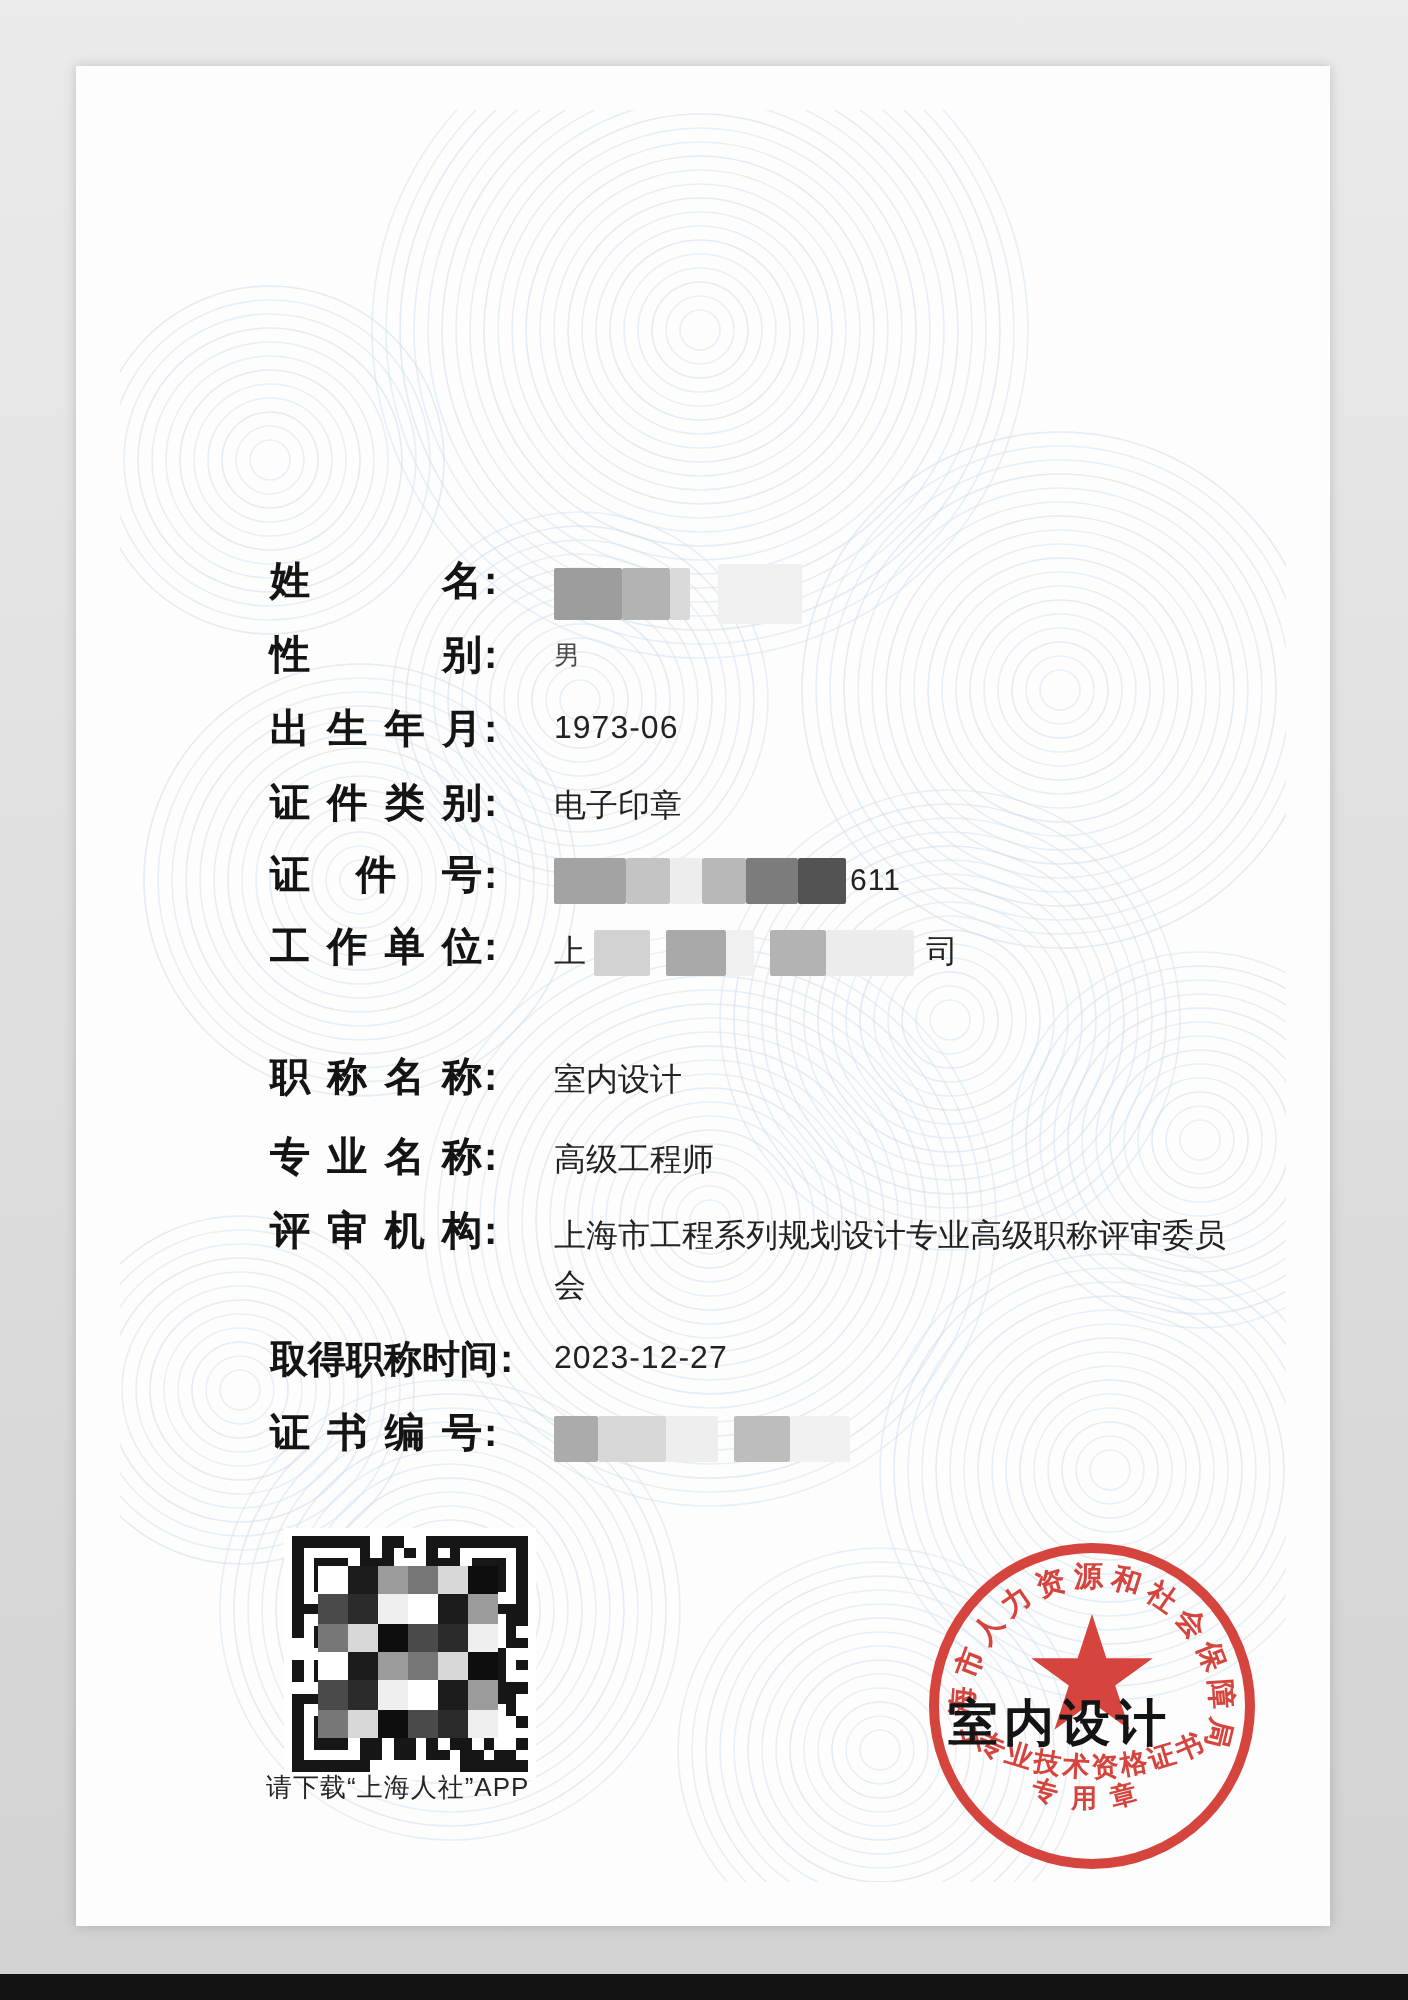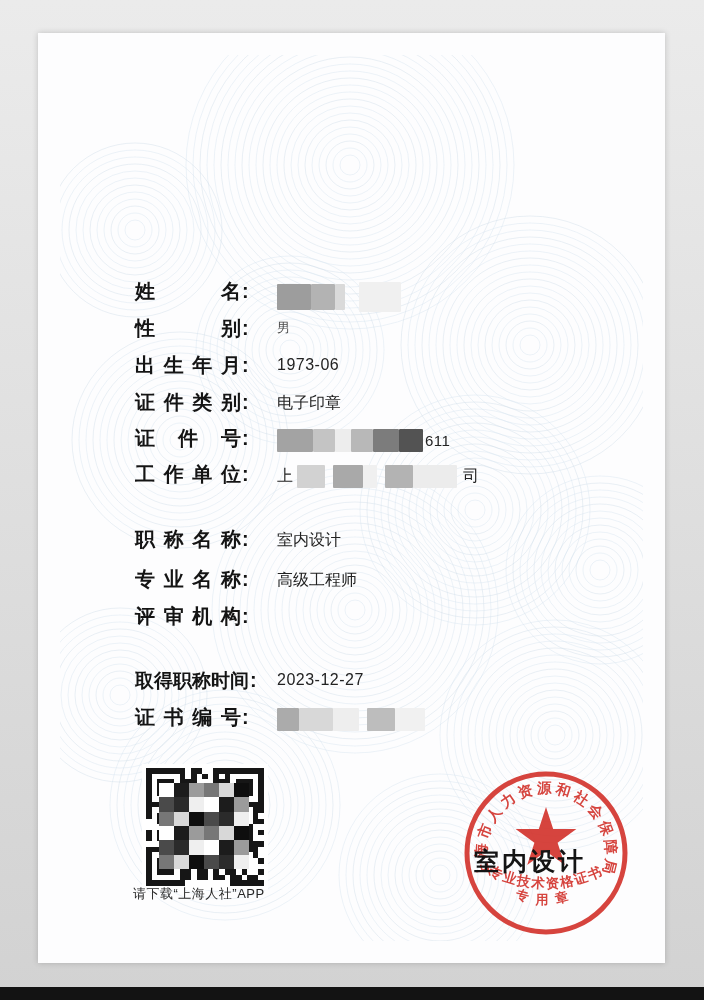--- a/index.html
+++ b/index.html
@@ -403,20 +403,21 @@
   <div class="row" style="top:604px">
     <div class="flabel">
         <span class="jchars">
           <span>评</span>
           <span>审</span>
           <span>机</span>
           <span>构</span>
         </span>
         <span class="colon">:</span>
       </div>
+    <div class="fvalue kai wrapval">上海市工程系列规划设计专业高级职称评审委员会</div>
   </div>
 
   <div class="row" style="top:668px">
     <div class="flabel wide">
         <span class="jchars">
           <span>取</span>
           <span>得</span>
           <span>职</span>
           <span>称</span>
           <span>时</span>

